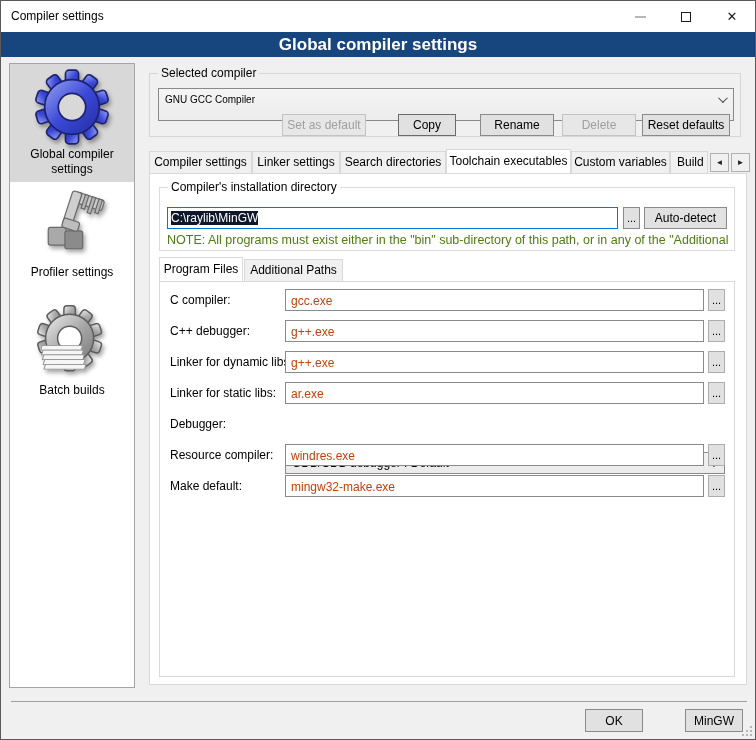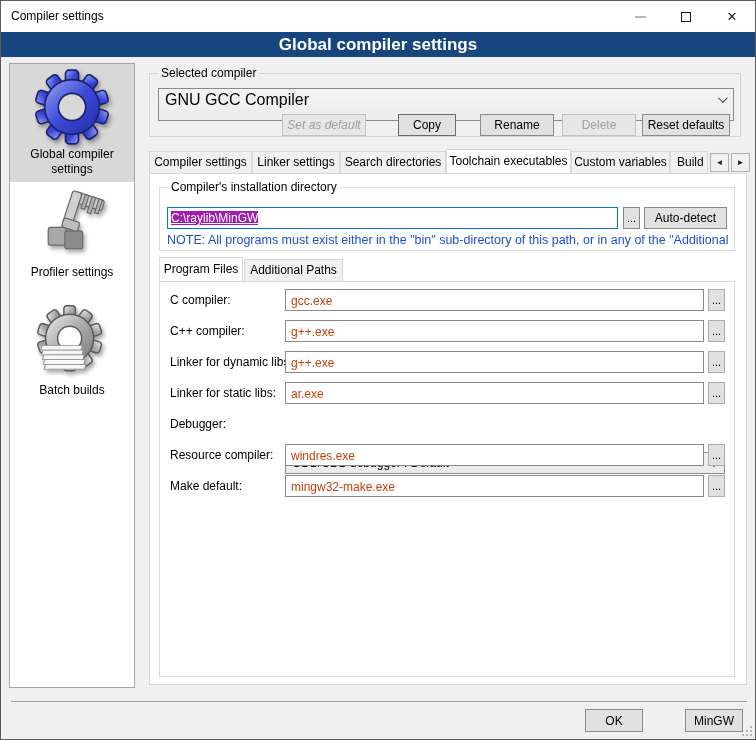--- a/index.html
+++ b/index.html
@@ -25,42 +25,42 @@
   .sb-item.selected{background:#d8d8d8;}
   .sb-icon{display:block;margin:5px auto 0;filter:drop-shadow(2px 3px 2px rgba(0,0,0,0.35));}
   .sb-label{display:block;margin-top:2px;font-size:12px;color:#000;line-height:15px;}
 
   
   .groupbox{position:absolute;border:1px solid #d5d5d5;}
   .gb-legend{position:absolute;top:-8px;left:8px;background:#f0f0f0;padding:0 3px;font-size:12px;color:#000;}
   .gb-legend.on-white{background:#ffffff;}
 
   .combo{position:absolute;height:33px;background:linear-gradient(#f4f4f4,#ececec);border:1px solid #898989;
-         font-size:16px;line-height:21px;padding-left:6px;color:#000;}
+         font-size:10px;line-height:21px;padding-left:6px;color:#000;}
   .combo .chev{position:absolute;right:8px;top:7px;width:7px;height:7px;border-right:1px solid #444;border-bottom:1px solid #444;transform:rotate(45deg) translateY(-2px);}
 
   .btn{position:absolute;height:22px;background:#e1e1e1;border:1px solid #8a8a8a;font-size:12px;color:#000;
        text-align:center;line-height:20px;padding:0;}
   .btn.disabled{background:#e7e7e7;border-color:#c3c3c3;color:#9f9f9f;}
 
   
   .tabstrip{position:absolute;left:148px;top:150px;width:600px;height:22px;display:flex;align-items:flex-end;}
   .tab{height:22px;background:#f0f0f0;border:1px solid #d9d9d9;border-bottom:none;font-size:12px;color:#000;
        line-height:21px;text-align:center;white-space:nowrap;overflow:hidden;flex:none;}
   .tab.active{height:24px;background:#ffffff;line-height:23px;position:relative;z-index:3;}
   .tab-scroll{width:19px;height:19px;margin-left:2px;background:#f0f0f0;border:1px solid #b0b0b0;
               font-size:8px;line-height:17px;text-align:center;color:#222;flex:none;align-self:center;}
 
   .tabpage{position:absolute;left:148px;top:172px;width:598px;height:512px;background:#ffffff;border:1px solid #d9d9d9;z-index:2;}
 
   
   .fakefield{position:absolute;left:166px;top:206px;width:451px;height:22px;background:#ffffff;border:1px solid #0078d7;
              font-size:12px;line-height:20px;padding-left:3px;overflow:hidden;white-space:nowrap;}
-  .fakefield .sel{background:#a21caf;color:#ffffff;text-decoration:underline;}
-  .note{position:absolute;left:166px;top:232px;width:562px;height:15px;font-size:12.5px;color:#1d4ed8;
+  .fakefield .sel{background:#0f172a;color:#ffffff;}
+  .note{position:absolute;left:166px;top:232px;width:562px;height:15px;font-size:12.5px;color:#4d7c0f;
         white-space:nowrap;overflow:hidden;}
 
   
   .subtab{position:absolute;height:22px;background:#f0f0f0;border:1px solid #d9d9d9;border-bottom:none;
           font-size:12px;line-height:21px;text-align:center;white-space:nowrap;overflow:hidden;}
   .subtab.active{height:24px;background:#ffffff;line-height:23px;z-index:3;}
   .subpage{position:absolute;left:158px;top:280px;width:576px;height:396px;background:#ffffff;border:1px solid #d9d9d9;z-index:2;}
 
   
   .flabel{position:absolute;left:10px;font-size:12px;color:#000;line-height:22px;white-space:nowrap;}
@@ -185,21 +185,21 @@
       <span class="sb-label">Batch builds</span>
     </div>
   </div>
 
   <div class="groupbox" style="left:148px;top:72px;width:592px;height:64px;">
     <span class="gb-legend">Selected compiler</span>
     <div class="combo" style="left:8px;top:14px;width:576px;">
       <span>GNU GCC Compiler</span>
       <span class="chev"></span>
     </div>
-    <button class="btn disabled" style="left:132px;top:40px;width:84px;font-style:italic;">Set as default</button>
+    <button class="btn disabled" style="left:132px;top:40px;width:84px;">Set as default</button>
     <button class="btn" style="left:248px;top:40px;width:58px;border-color:#6a6a6a;">Copy</button>
     <button class="btn" style="left:330px;top:40px;width:74px;">Rename</button>
     <button class="btn disabled" style="left:412px;top:40px;width:74px;">Delete</button>
     <button class="btn" style="left:492px;top:40px;width:88px;">Reset defaults</button>
   </div>
 
   <div class="tabstrip">
     <span class="tab" style="width:103px;">Compiler settings</span>
     <span class="tab" style="width:88px;">Linker settings</span>
     <span class="tab" style="width:106px;">Search directories</span>
@@ -229,21 +229,21 @@
 
   <div class="subpage">
 
     <div style="position:absolute;top:7px;left:0;width:576px;height:22px;">
       <span class="flabel">C compiler:</span>
       <input class="finput" value="gcc.exe" style="">
       <button class="dots">...</button>
     </div>
 
     <div style="position:absolute;top:38px;left:0;width:576px;height:22px;">
-      <span class="flabel">C++ compiler:</span>
+      <span class="flabel">C++ debugger:</span>
       <input class="finput" value="g++.exe" style="">
       <button class="dots">...</button>
     </div>
 
     <div style="position:absolute;top:69px;left:0;width:576px;height:22px;">
       <span class="flabel">Linker for dynamic libs:</span>
       <input class="finput" value="g++.exe" style="">
       <button class="dots">...</button>
     </div>
 

